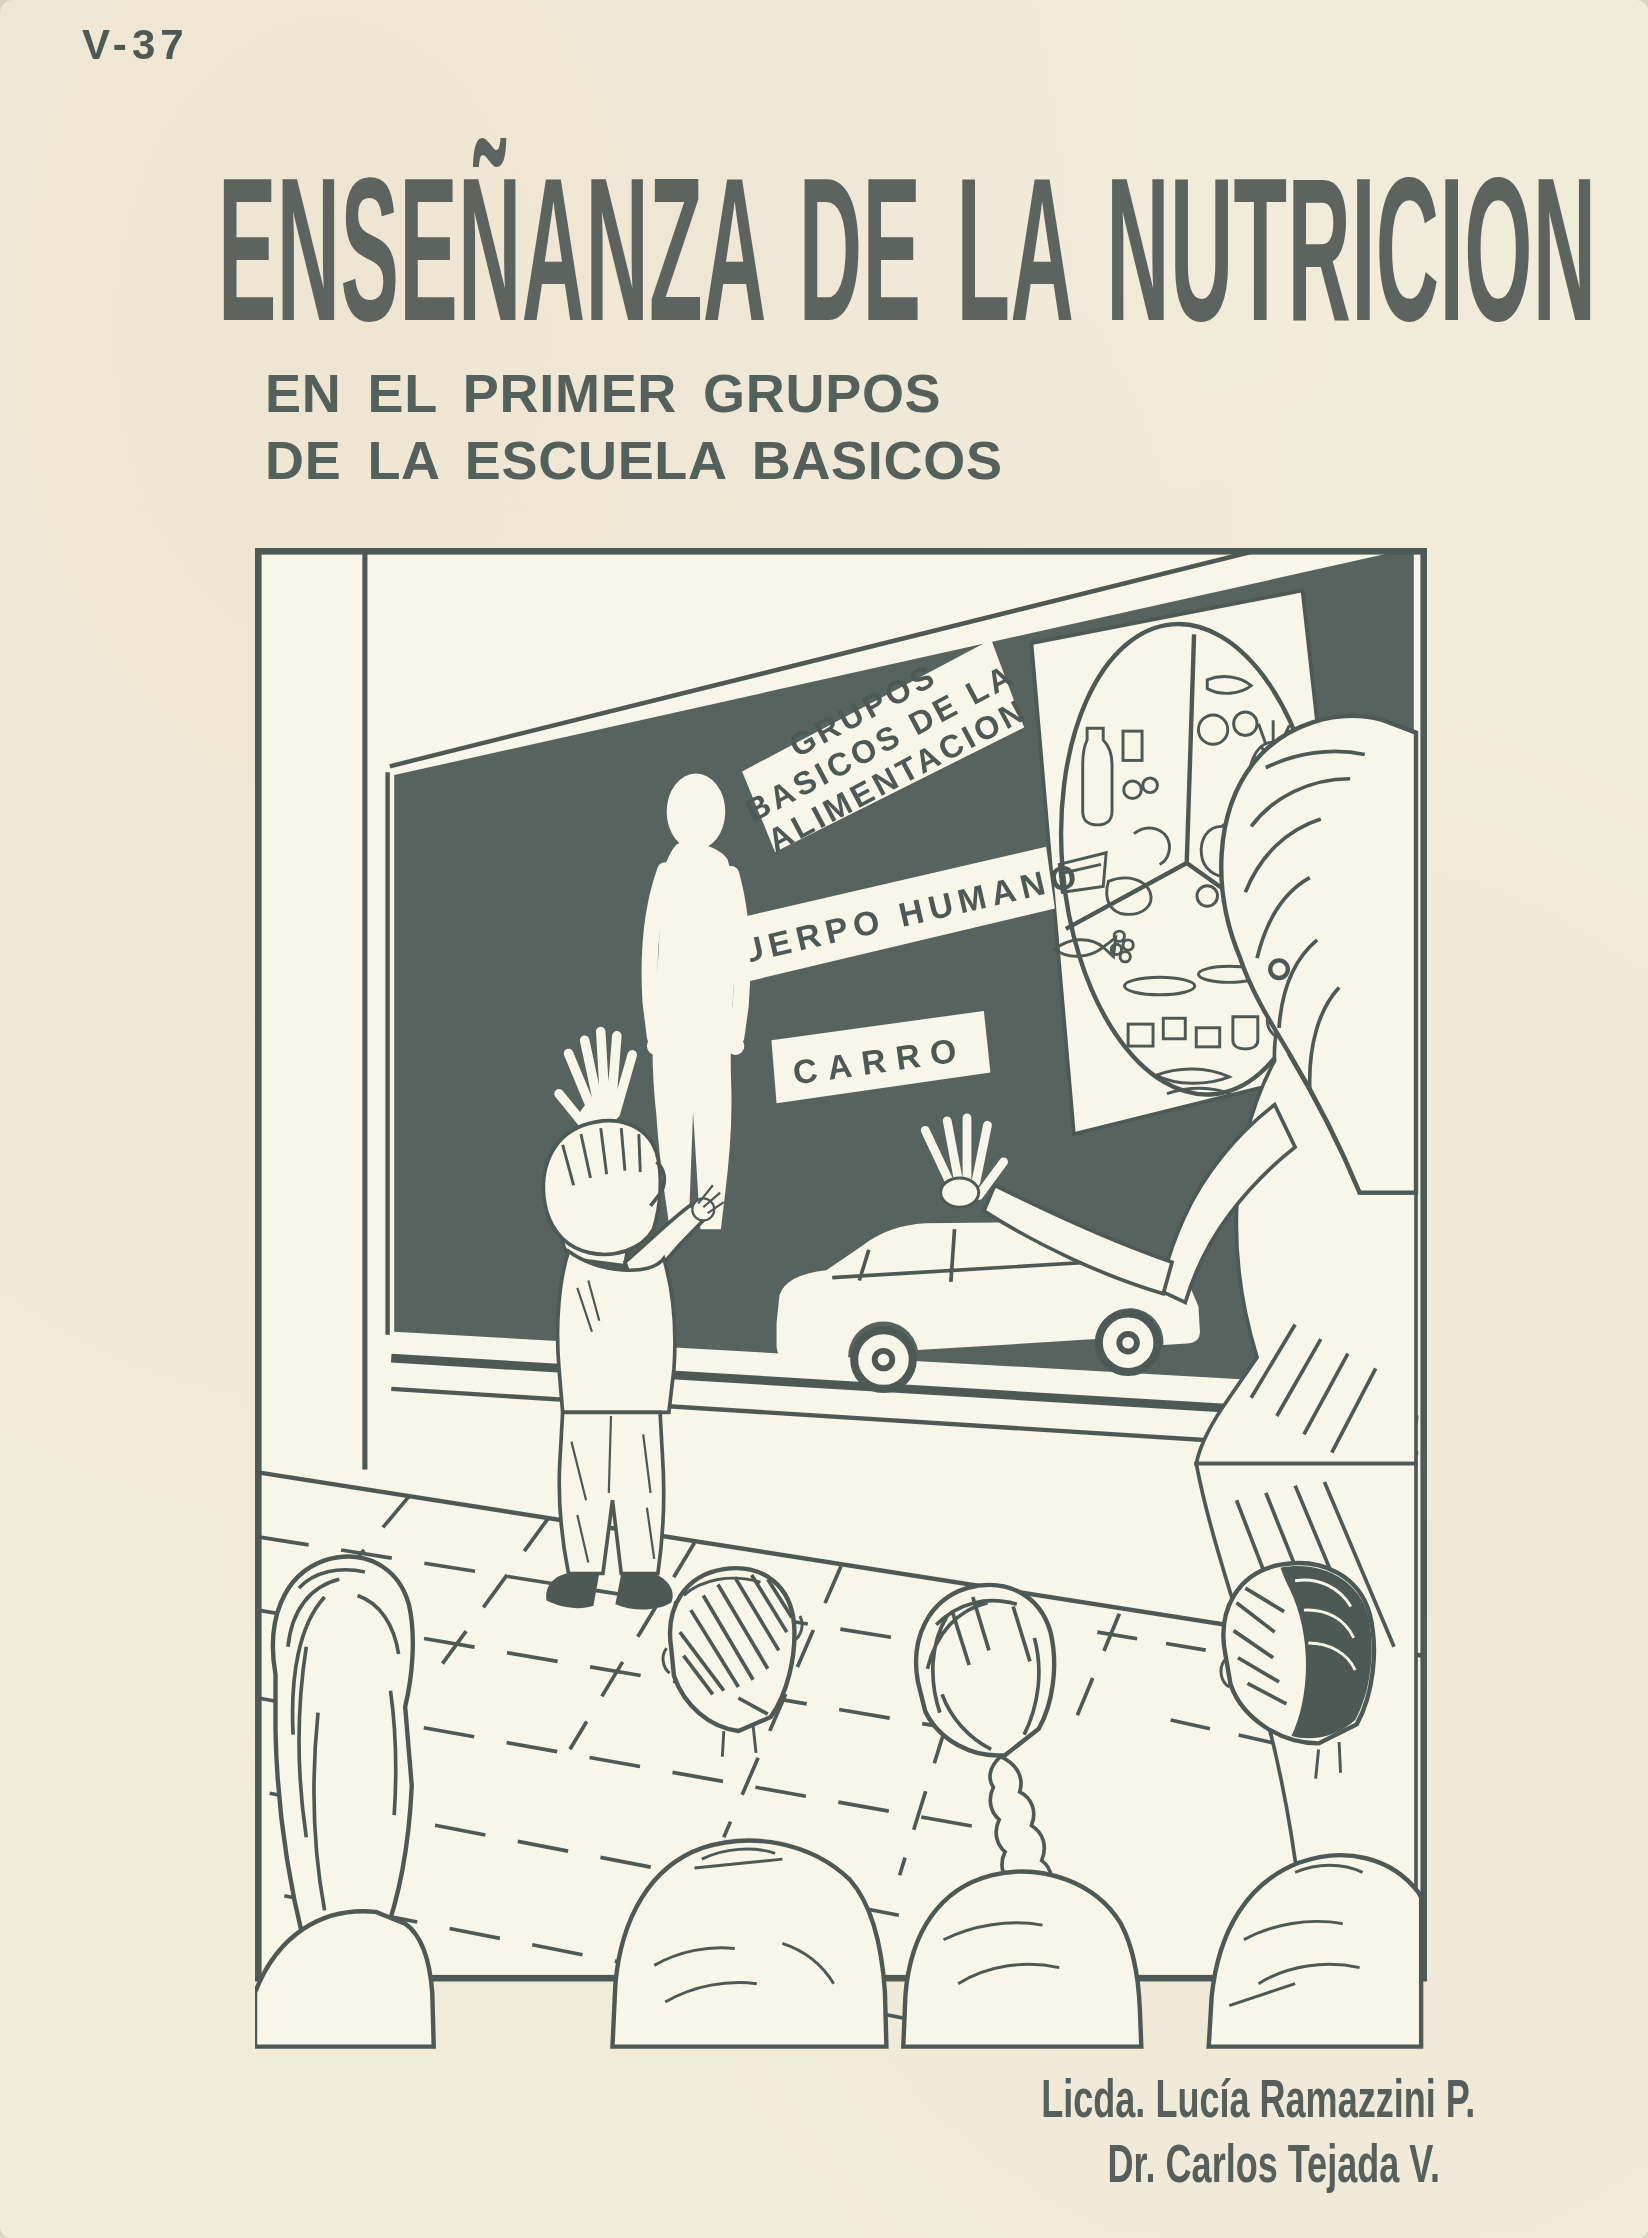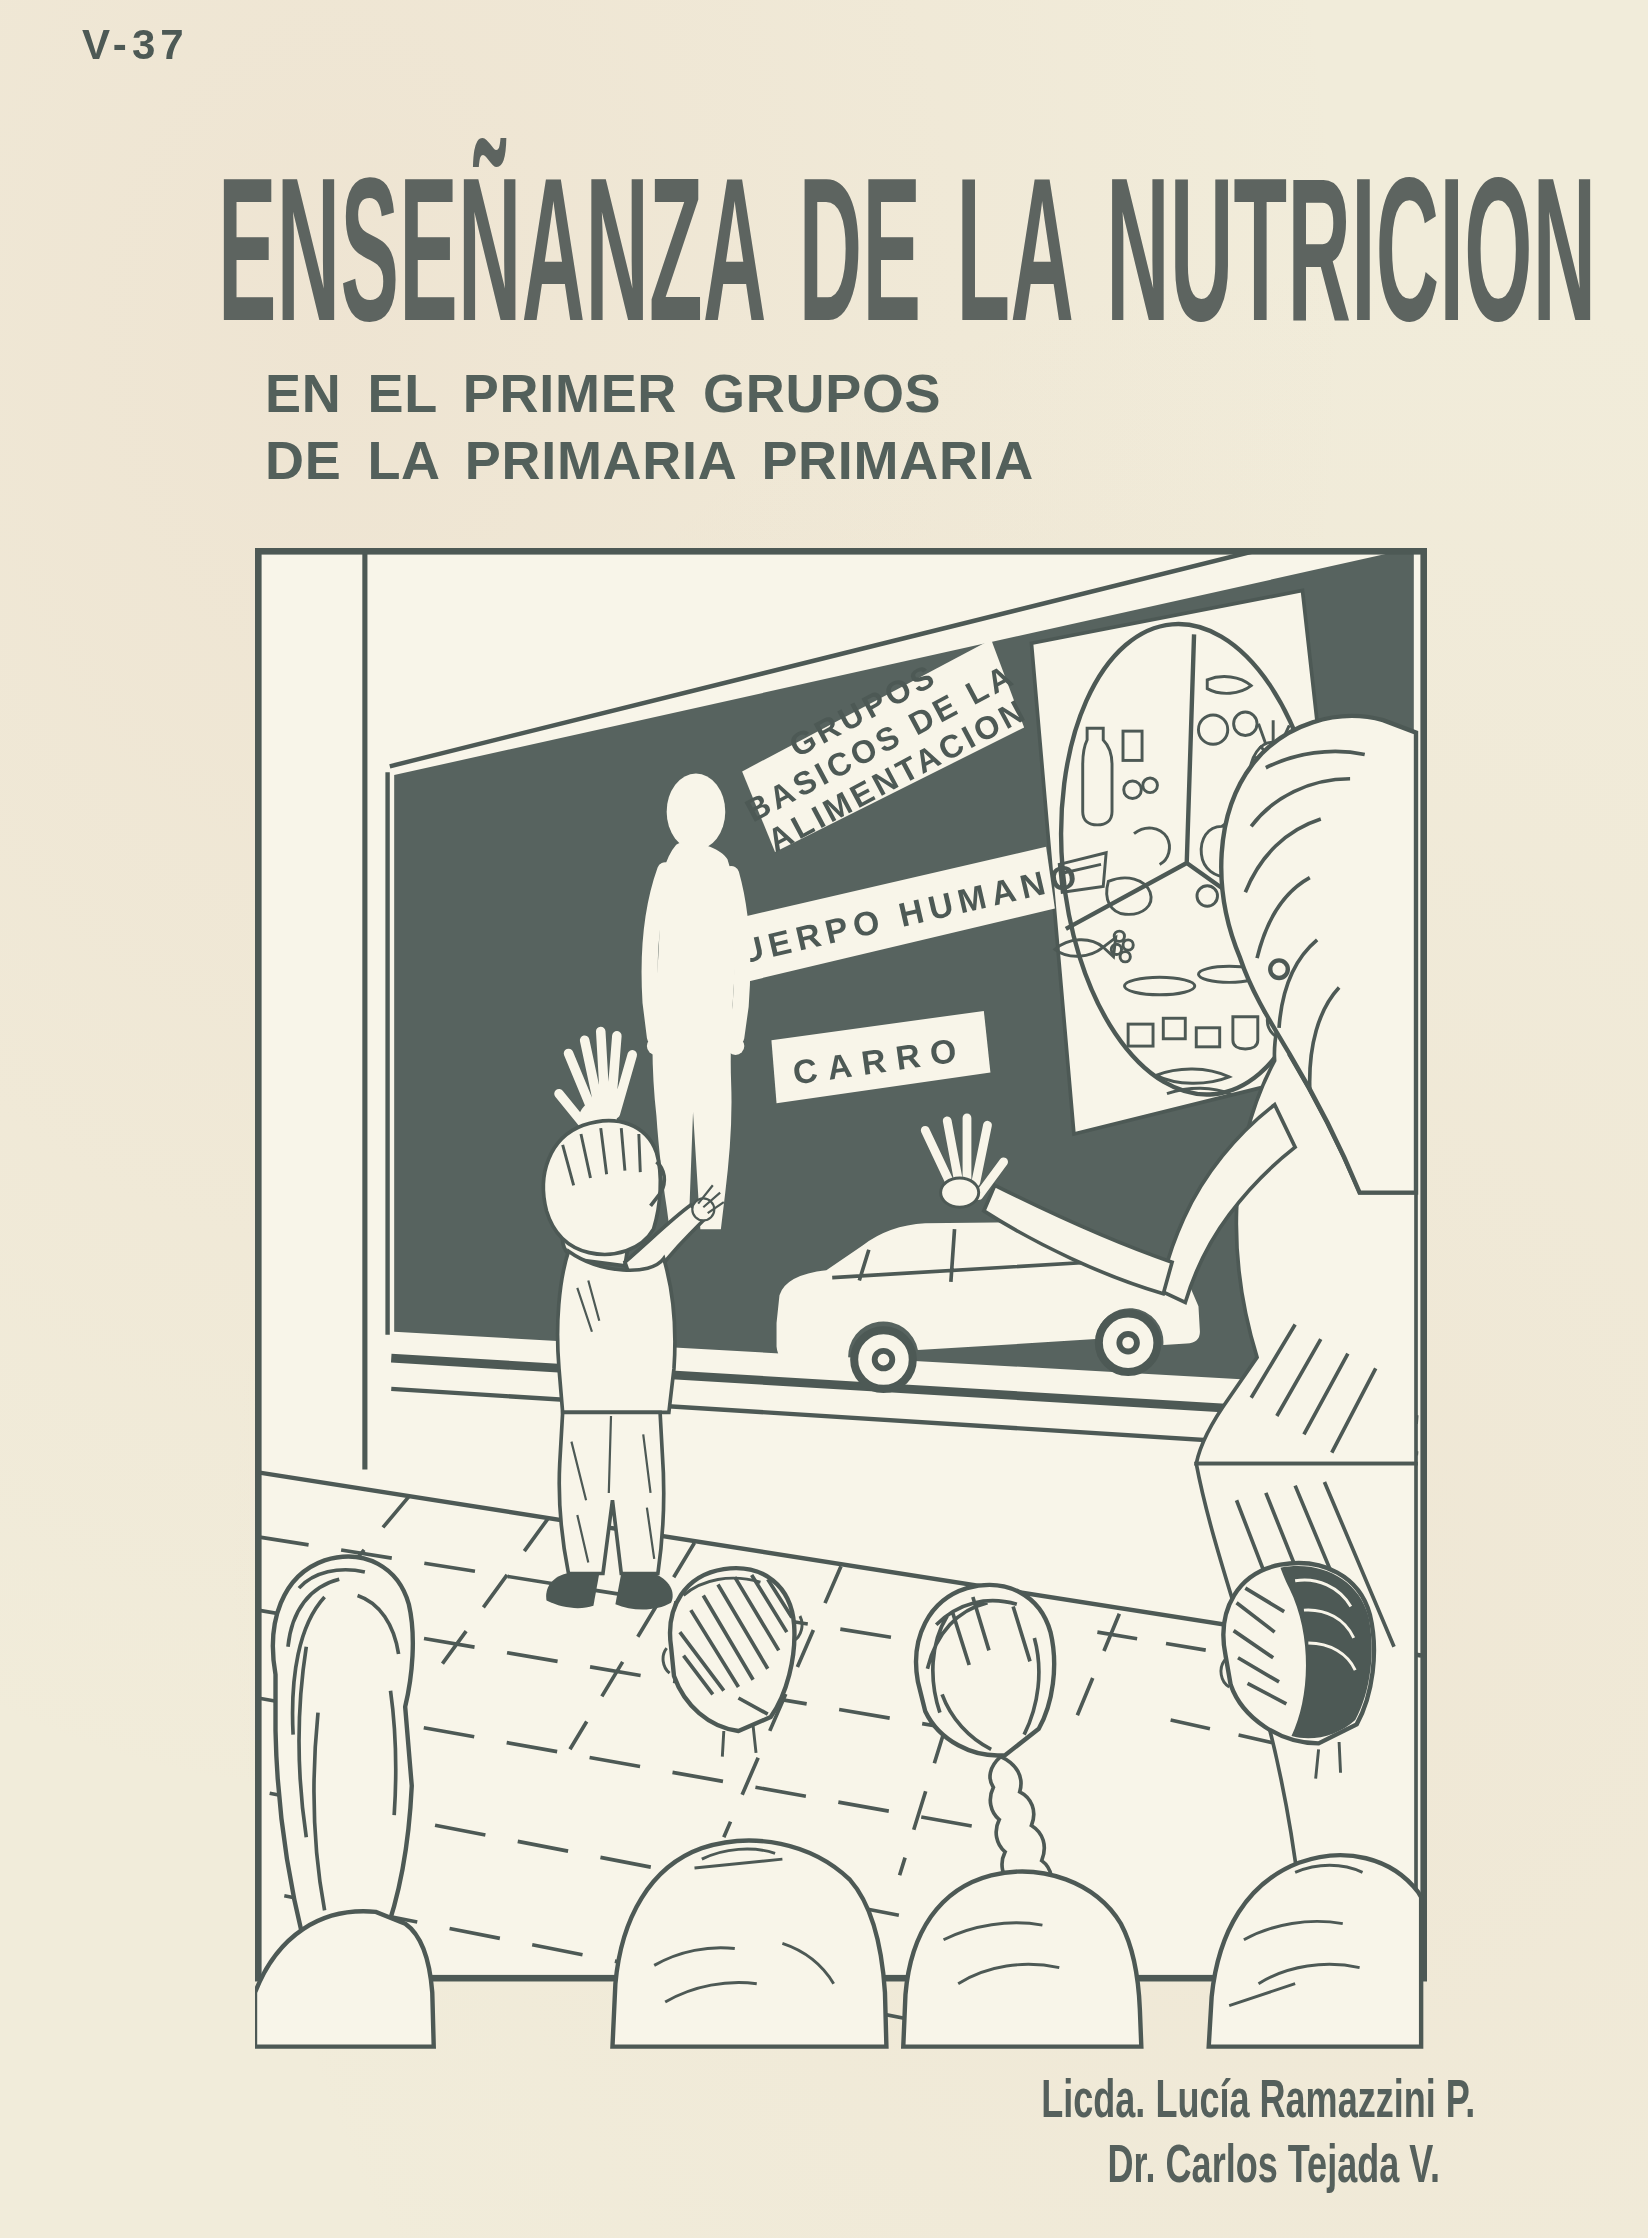--- a/index.html
+++ b/index.html
@@ -7,20 +7,21 @@
   .page{
     position:relative;
     width:1649px;height:2239px;
     margin:0 auto;
     background:
       radial-gradient(ellipse at 20% 15%, rgba(214,160,140,0.10), transparent 55%),
       radial-gradient(ellipse at 80% 70%, rgba(214,170,150,0.07), transparent 60%),
       #f1ecda;
     overflow:hidden;
     color:#4d5955;
+    border-radius:13px;
   }
   .code{
     position:absolute;left:82px;top:20.5px;
     font-size:42px;font-weight:bold;letter-spacing:5.1px;color:#4d5955;
   }
   .title{
     position:absolute;left:218px;top:147px;height:190px;white-space:nowrap;
   }
   .title .squeeze{
     display:inline-block;
@@ -57,21 +58,21 @@
 <div class="page">
 
   <div class="code">V-37</div>
 
   <div class="title">
     <span class="squeeze">ENSEÑANZA DE LA NUTRICION</span>
   </div>
 
   <div class="subtitle">
     <div>EN EL PRIMER GRUPOS</div>
-    <div>DE LA PRIMARIA PRIMARIA</div>
+    <div>DE LA ESCUELA BASICOS</div>
   </div>
 
   <div class="illustration">
     <svg viewBox="0 0 1600 2056" xmlns="http://www.w3.org/2000/svg">
 
       <rect x="6" y="6" width="1588" height="1944" fill="#f8f5e9"></rect>
 
       <g>
         <line x1="150" y1="8" x2="150" y2="1258" stroke="#4d5955" stroke-width="7"></line>
       </g>

